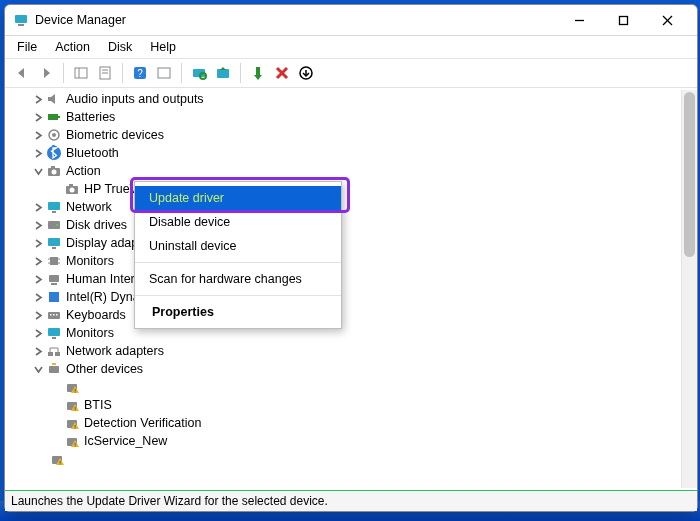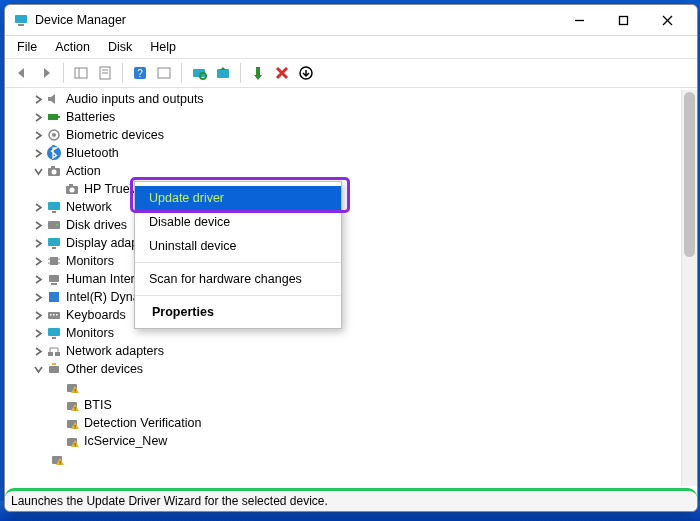--- a/index.html
+++ b/index.html
@@ -22,21 +22,21 @@
   .tree-wrap{flex:1;position:relative;overflow:hidden;}
   .tree{position:absolute;left:4px;right:18px;top:2px;bottom:2px;overflow:hidden;}
   .scroll{position:absolute;right:0;top:2px;bottom:2px;width:15px;background:#f1f1f1;border-left:1px solid #e3e3e3;}
   .thumb{position:absolute;left:2px;right:2px;top:2px;height:165px;background:#c2c2c2;border-radius:6px;}
   .node{display:flex;align-items:center;height:18px;white-space:nowrap;}
   .twisty{width:14px;height:14px;display:flex;align-items:center;justify-content:center;margin-right:1px;}
   .twisty svg{width:9px;height:9px;fill:none;stroke:#6b6b6b;stroke-width:1.6;}
   .nicon{width:16px;height:16px;display:flex;align-items:center;justify-content:center;margin-right:4px;}
   .lbl{font-size:12.5px;}
   .ind0{padding-left:6px}.ind1{padding-left:22px}.ind2{padding-left:40px}
-  .statusbar{height:20px;border-top:3px solid #22c55e;display:flex;align-items:center;padding:0 6px;font-size:12px;background:#f5f5f5;border-radius:9px;}
+  .statusbar{height:20px;border-top:1px solid #22c55e;display:flex;align-items:center;padding:0 6px;font-size:12px;background:#f5f5f5;}
   
   .ctx{position:absolute;left:134px;top:181px;width:206px;background:#fff;border:1px solid #bdbdbd;
     box-shadow:2px 3px 8px rgba(0,0,0,.25);padding:4px 0;z-index:20;}
   .ctx-item{height:24px;display:flex;align-items:center;padding:0 14px;font-size:12.5px;}
   .ctx-item.sel{background:#0a64d8;color:#bef264;}
   .ctx-item.bold{font-weight:600;padding-left:17px;}
   .ctx-sep{height:1px;background:#e2e2e2;margin:4px 0;}
   .ctx-hl{position:absolute;left:130px;top:177px;width:214px;height:30px;border:3px solid #8a2be2;border-radius:5px;z-index:21;pointer-events:none;}
   
   .svgfill-grey{fill:#8a8a8a}.svgfill-blue{fill:#2e7dd7}.svgfill-cyan{fill:#2aa9c9}

